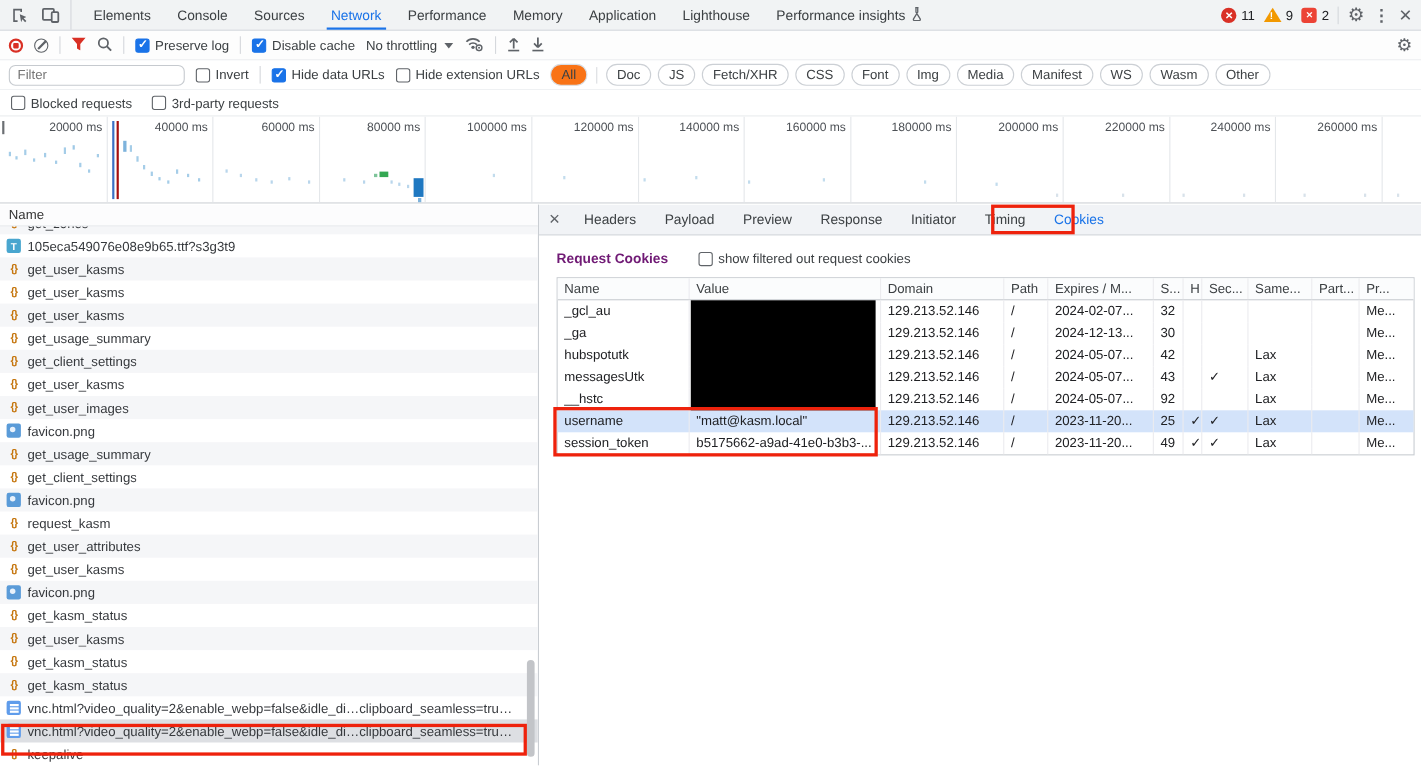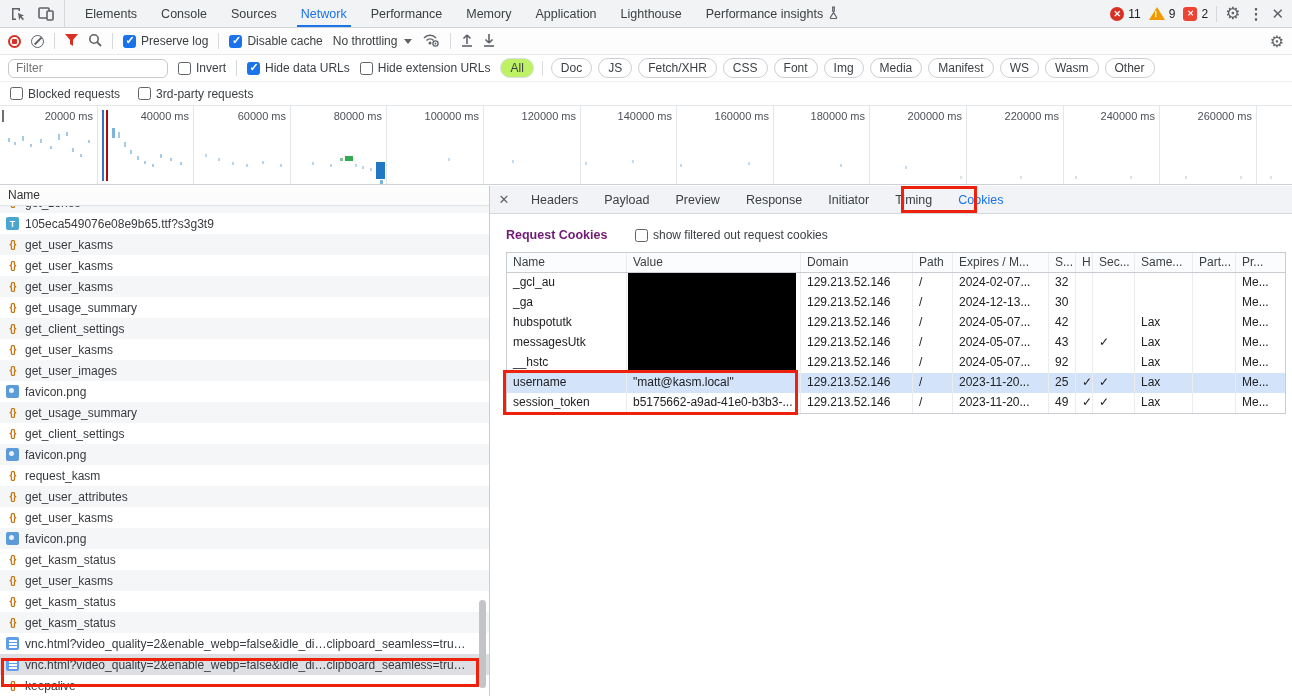--- a/index.html
+++ b/index.html
@@ -40,21 +40,21 @@
   .dd { display:flex; align-items:center; gap:7px; color:#3c4043; }
   .caret { width:0; height:0; border-left:4px solid transparent; border-right:4px solid transparent; border-top:5px solid #5f6368; }
   .toolbar2 .spacer { flex:1; }
 
   
   .filterbar { position:absolute; left:0; top:55px; width:1292px; height:27px; background:#fff;
                border-bottom:1px solid #eef0f2; display:flex; align-items:center; gap:10px; padding:0 8px; }
   .filter-input { width:160px; height:19px; border:1px solid #c6cacf; border-radius:6px; padding:0 7px; font-size:12px; color:#80868b; background:#fff; font-family:"Liberation Sans",sans-serif; }
   .pills { display:flex; align-items:center; gap:6px; }
   .pill { border:1px solid #ccd0d5; border-radius:10px; padding:2px 9px; font-size:12px; color:#3c4043; background:#fff; }
-  .pill.sel { background:#bef264; border-color:#d8dee5; }
+  .pill.sel { background:#f97316; border-color:#d8dee5; }
   .pill-div { width:1px; height:15px; background:#dadce0; margin:0 2px; }
 
   
   .checkrow { position:absolute; left:0; top:82px; width:1292px; height:24px; background:#fff;
               border-bottom:1px solid #e4e7ea; display:flex; align-items:center; gap:18px; padding:0 10px; }
 
   
   .timeline { position:absolute; left:0; top:106px; width:1292px; height:79px; background:#fff;
               border-bottom:1px solid #cdd1d6; overflow:hidden; }
   .gridline { position:absolute; top:0; bottom:0; width:1px; background:#e4e7ea; }

